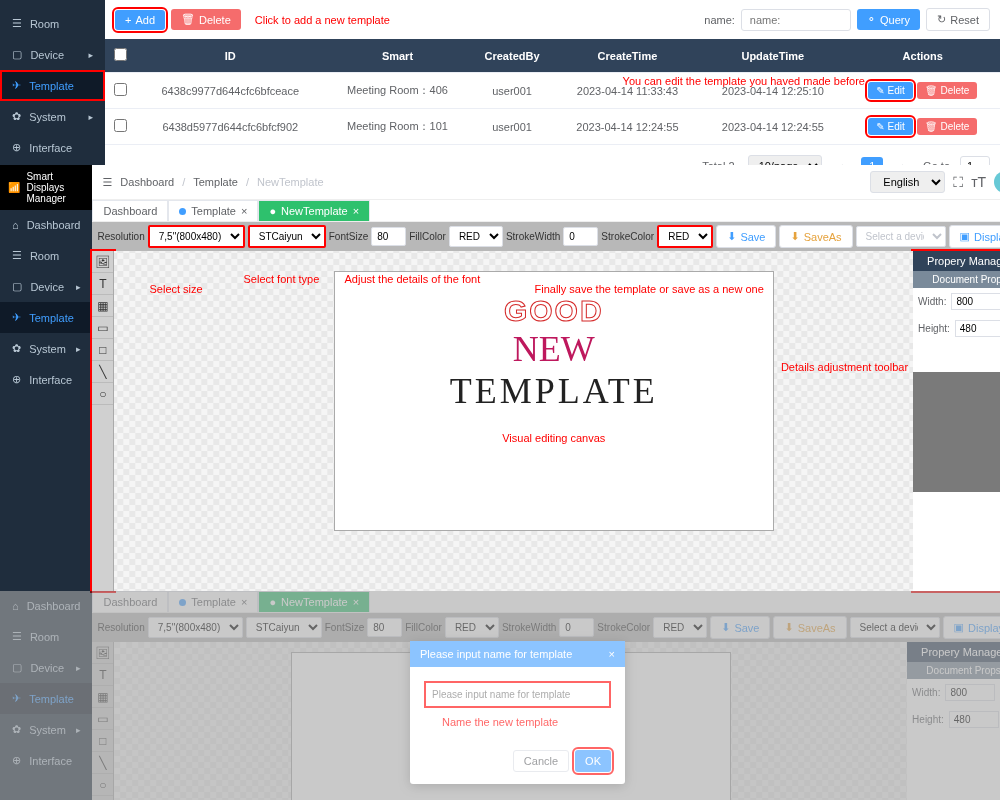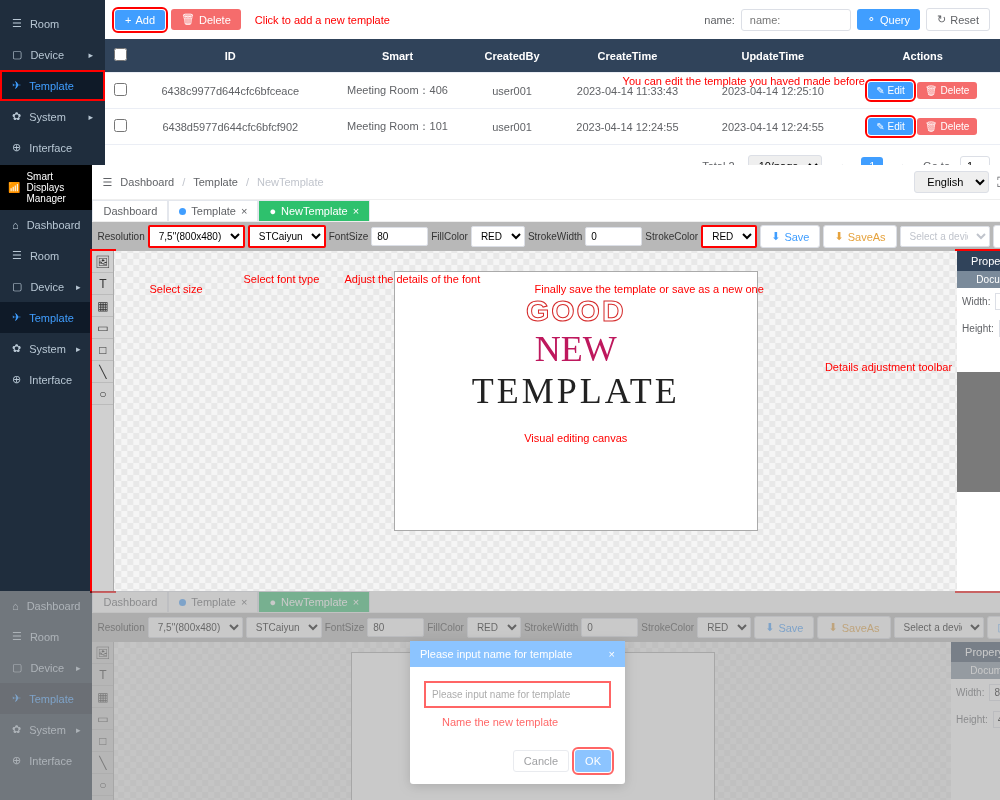--- a/index.html
+++ b/index.html
@@ -54,29 +54,29 @@
 .avatar { width: 22px; height: 22px; border-radius: 50%; background: #67c9d6; }
 
 .tabs { display: flex; background: #fff; border-bottom: 1px solid #eee; font-size: 11px; }
 .tab { padding: 4px 10px; border: 1px solid #e4e7ed; border-bottom: none; background: #fff; color: #606266; display: flex; align-items: center; gap: 5px; cursor: pointer; }
 .tab.active { background: #2ec16d; color: #fff; }
 .tab .dot { width: 7px; height: 7px; border-radius: 50%; background: #409eff; display: inline-block; }
 
 .edit-toolbar { display: flex; align-items: center; background: #b8b8b8; padding: 3px 5px; gap: 3px; font-size: 10px; }
 .edit-toolbar label { color: #333; font-size: 10px; }
 .edit-toolbar select, .edit-toolbar input { border: 1px solid #dcdfe6; padding: 3px 5px; font-size: 10px; border-radius: 2px; background: #fff; }
-.edit-toolbar input { width: 57px; }
+.edit-toolbar input { width: 35px; }
 .red-sel { border: 2px solid red !important; }
 
 .editor-body { display: flex; background: #b8b8b8; min-height: 340px; }
 .tool-palette { width: 22px; background: #d0d0d0; border-right: 1px solid #aaa; }
 .tool-palette > div { height: 22px; display: flex; align-items: center; justify-content: center; border-bottom: 1px solid #bbb; cursor: pointer; font-size: 12px; color: #333; }
 
 .canvas-area { flex: 1; background: repeating-conic-gradient(#e8e8e8 0% 25%, #f5f5f5 0% 50%) 50% / 12px 12px; padding: 20px 90px 20px 170px; position: relative; }
-.canvas { background: #fff; border: 1px solid #aaa; width: 364px; height: 260px; margin: 0 auto; text-align: center; padding-top: 22px; }
+.canvas { background: #fff; border: 1px solid #aaa; width: 440px; height: 260px; margin: 0 auto; text-align: center; padding-top: 22px; }
 .g-text { font-size: 30px; color: #d52b2b; font-weight: bold; letter-spacing: 2px; -webkit-text-stroke: 1px #d52b2b; -webkit-text-fill-color: #fff; }
 .n-text { font-size: 36px; color: #be185d; font-family: "Segoe Script", cursive; }
 .t-text { font-size: 36px; color: #222; font-family: "Segoe Script", cursive; letter-spacing: 3px; }
 .canvas-label { color: red; font-size: 11px; margin-top: 20px; }
 
 .prop-panel { width: 113px; background: #fff; }
 .prop-head { background: #30435a; color: #fff; text-align: center; padding: 4px; font-size: 11px; }
 .prop-sub { background: #7a8a9a; color: #fff; text-align: center; padding: 3px; font-size: 10px; }
 .prop-row { display: flex; padding: 5px; gap: 5px; align-items: center; font-size: 10px; color: #606266; }
 .prop-row input { width: 50px; border: 1px solid #dcdfe6; padding: 2px 4px; font-size: 10px; }

